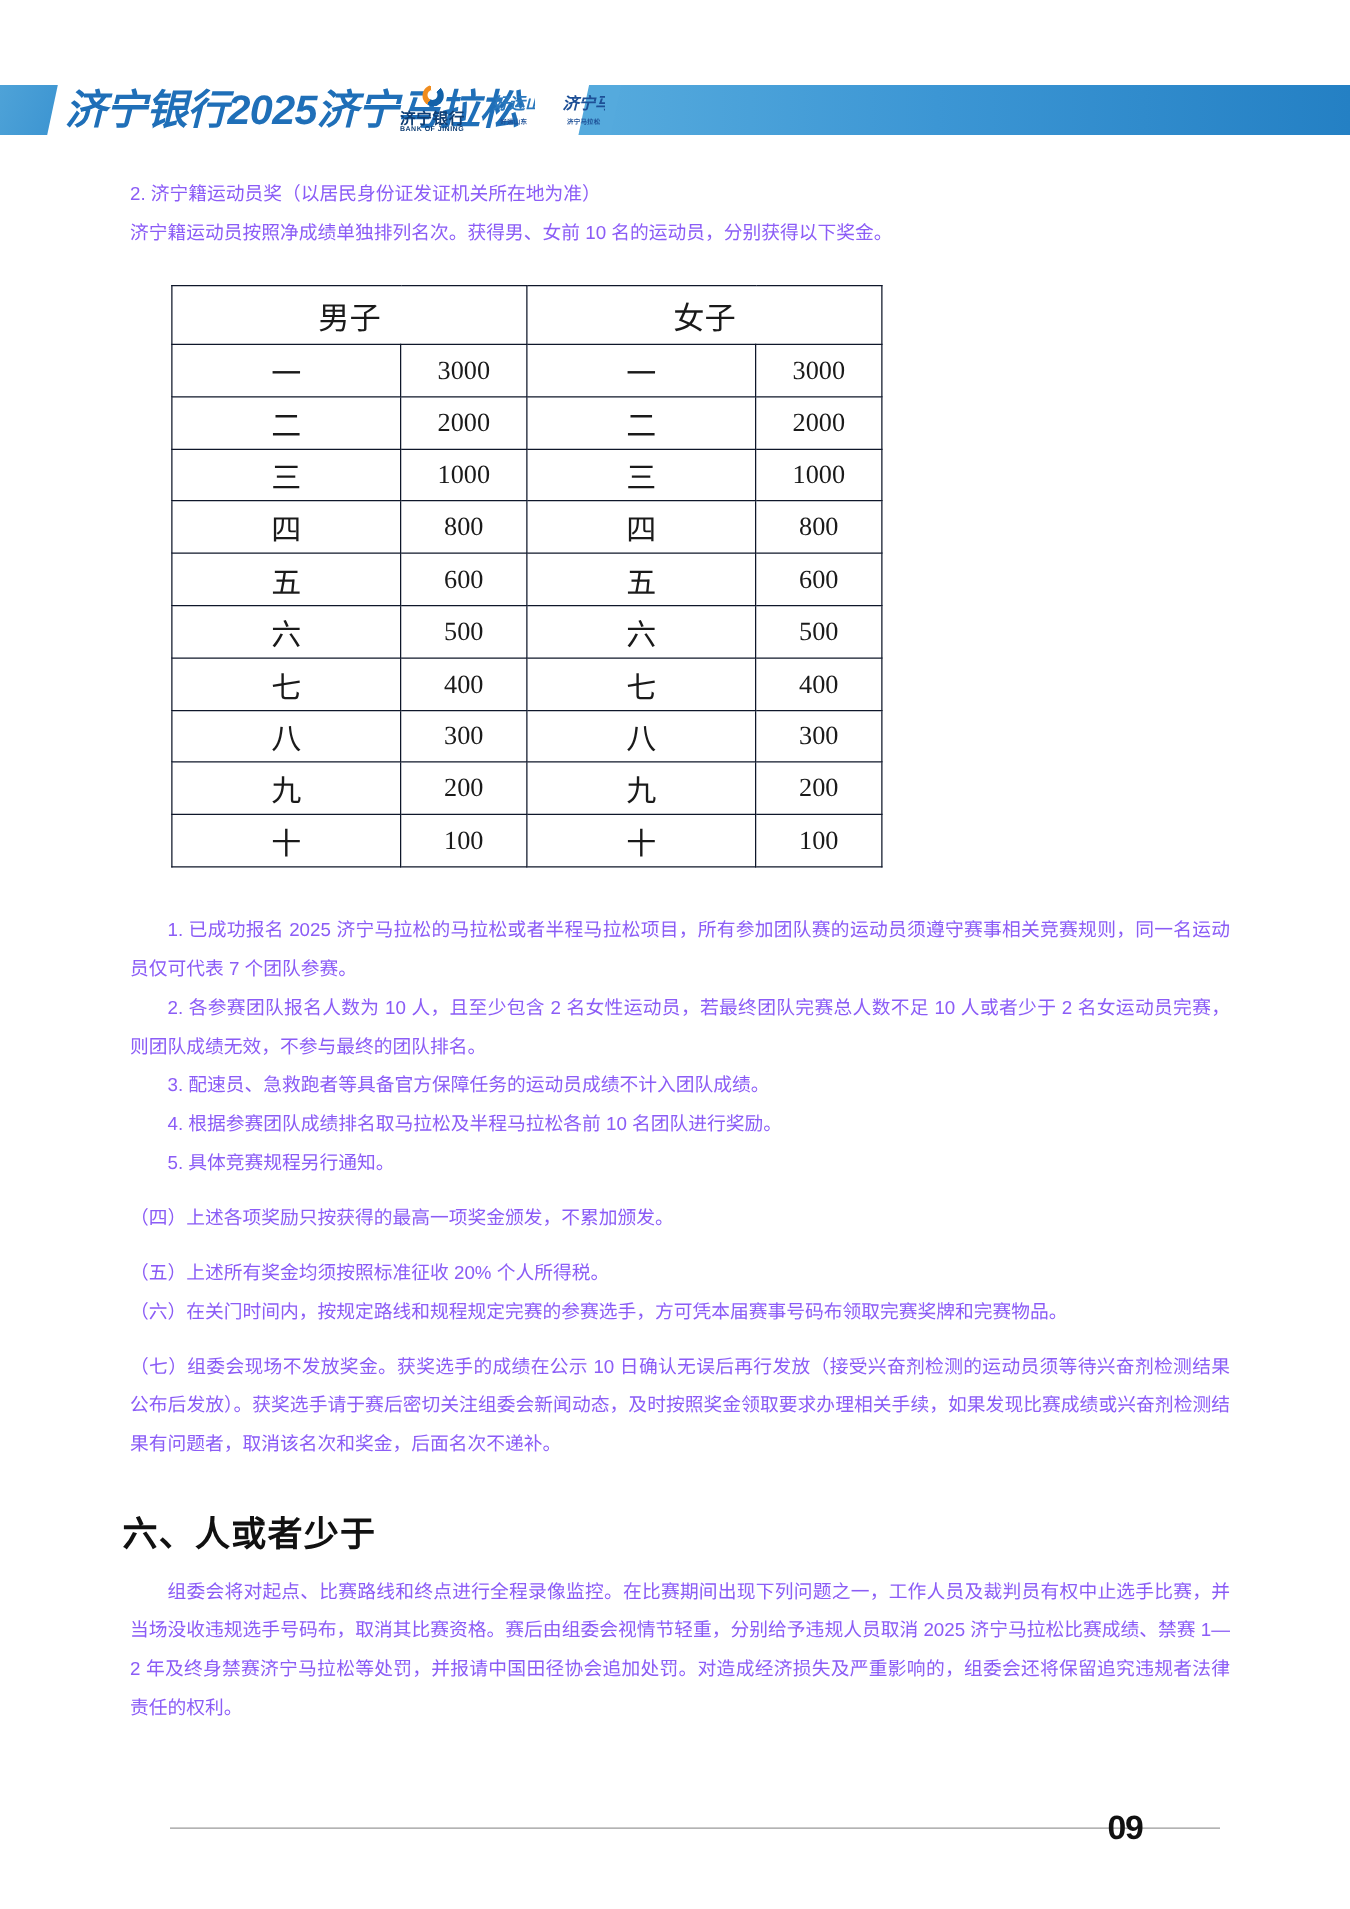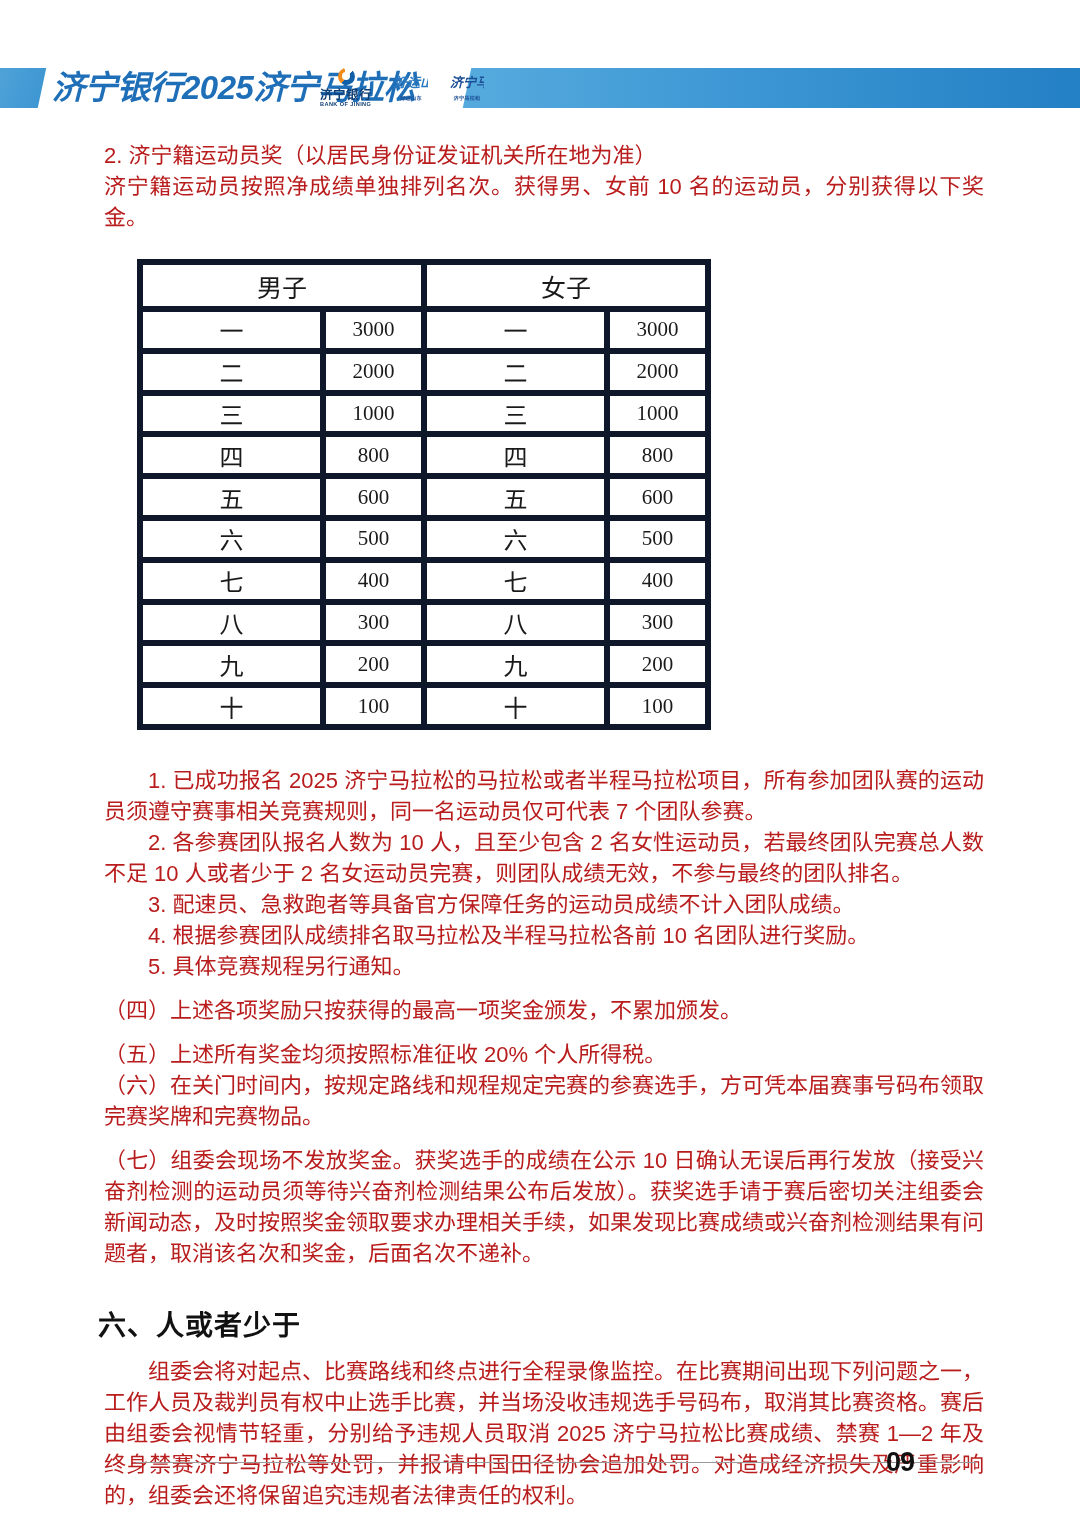--- a/index.html
+++ b/index.html
@@ -167,23 +167,23 @@
   }
 
   .content {
     position: absolute;
     left: 104px;
     top: 140px;
     width: 880px;
   }
 
   p.para {
-    font-size: 22px;
+    font-size: 15px;
     line-height: 31px;
-    color: #b91c1c;
+    color: #8b5cf6;
     text-align: justify;
     text-justify: inter-ideograph;
   }
 
   p.indent2 { text-indent: 2em; }
   p.tight   { margin: 0; }
 
   .gap-sm { height: 13px; }
   .gap-md { height: 22px; }
 
@@ -197,21 +197,21 @@
 
   table.prize {
     border-collapse: collapse;
     width: 569px;
     table-layout: fixed;
     background: #fff;
   }
 
   table.prize td,
   table.prize th {
-    border: 6px solid #0f172a;
+    border: 1px solid #0f172a;
     text-align: center;
     font-weight: normal;
     color: #1a1a1a;
     font-family: "Liberation Serif", "DejaVu Serif", serif;
   }
 
   table.prize .c-rank { width: 183px; }
   table.prize .c-prize { width: 101px; }
 
   table.prize tr.head-top td {

